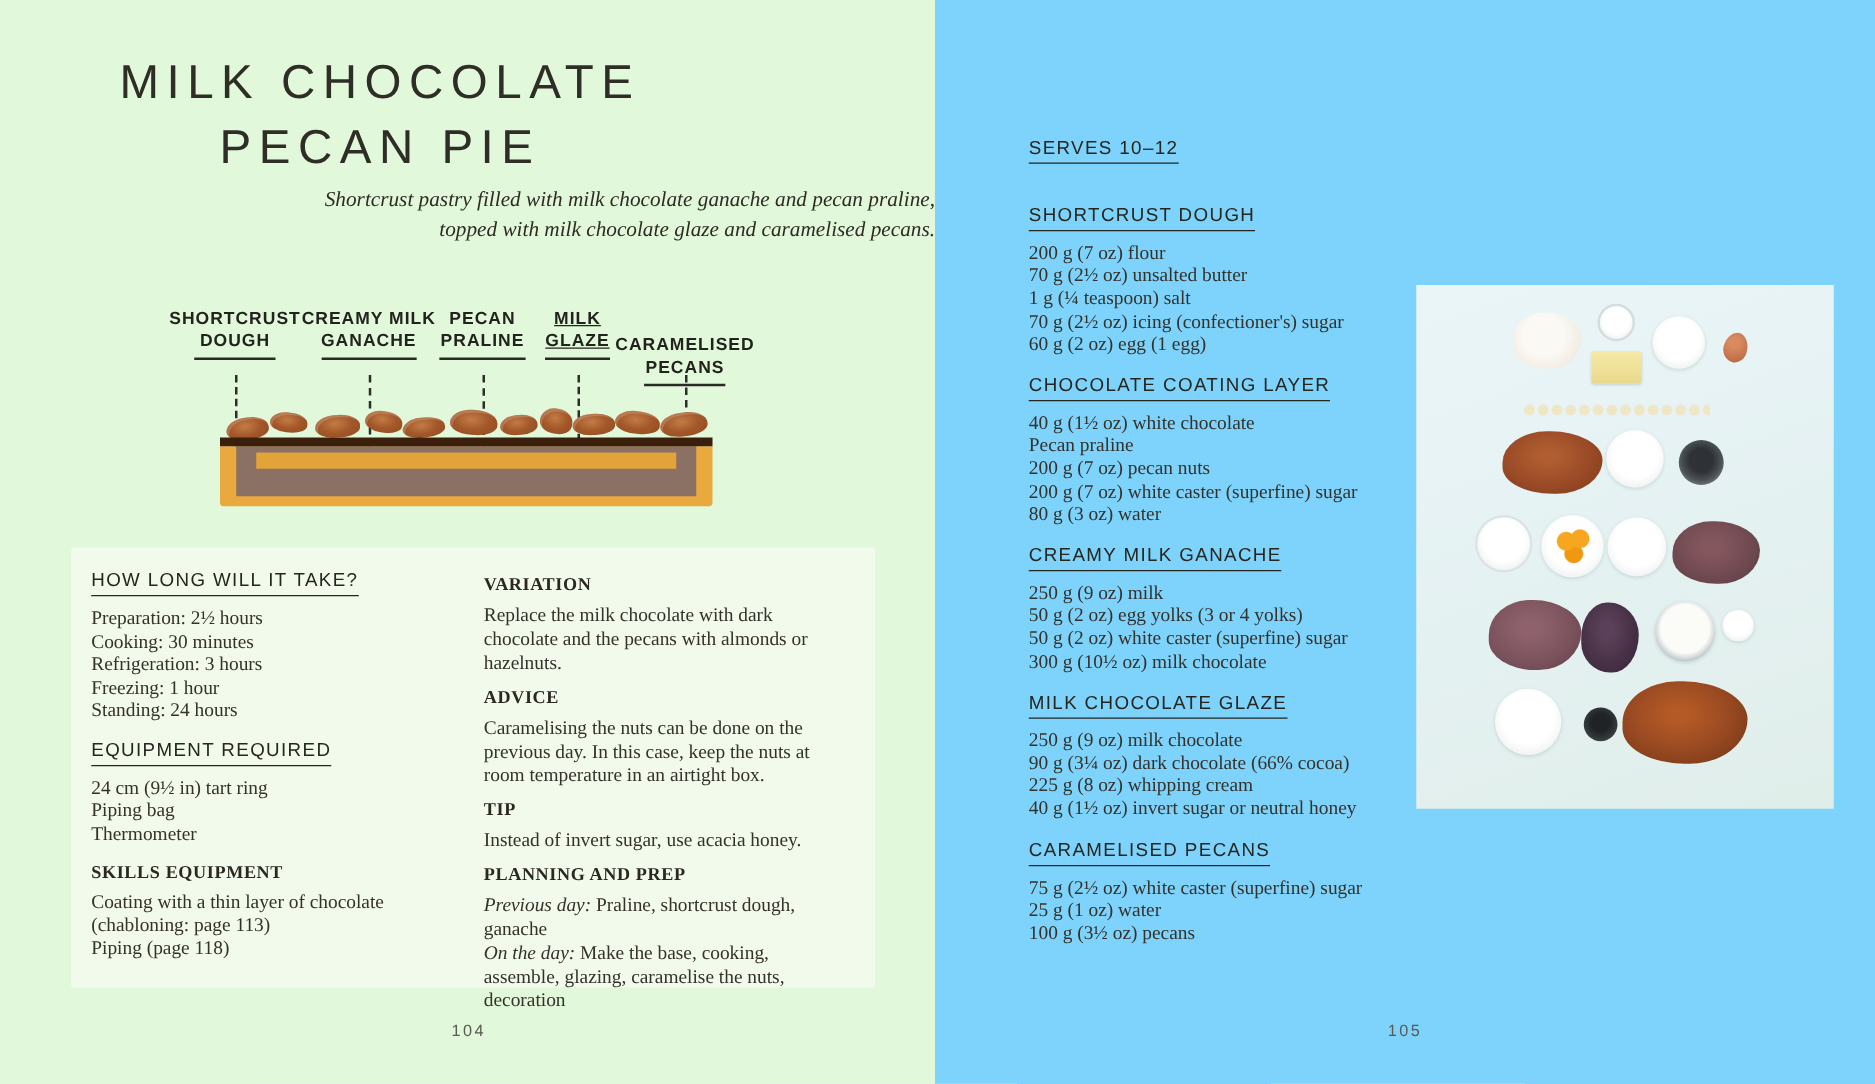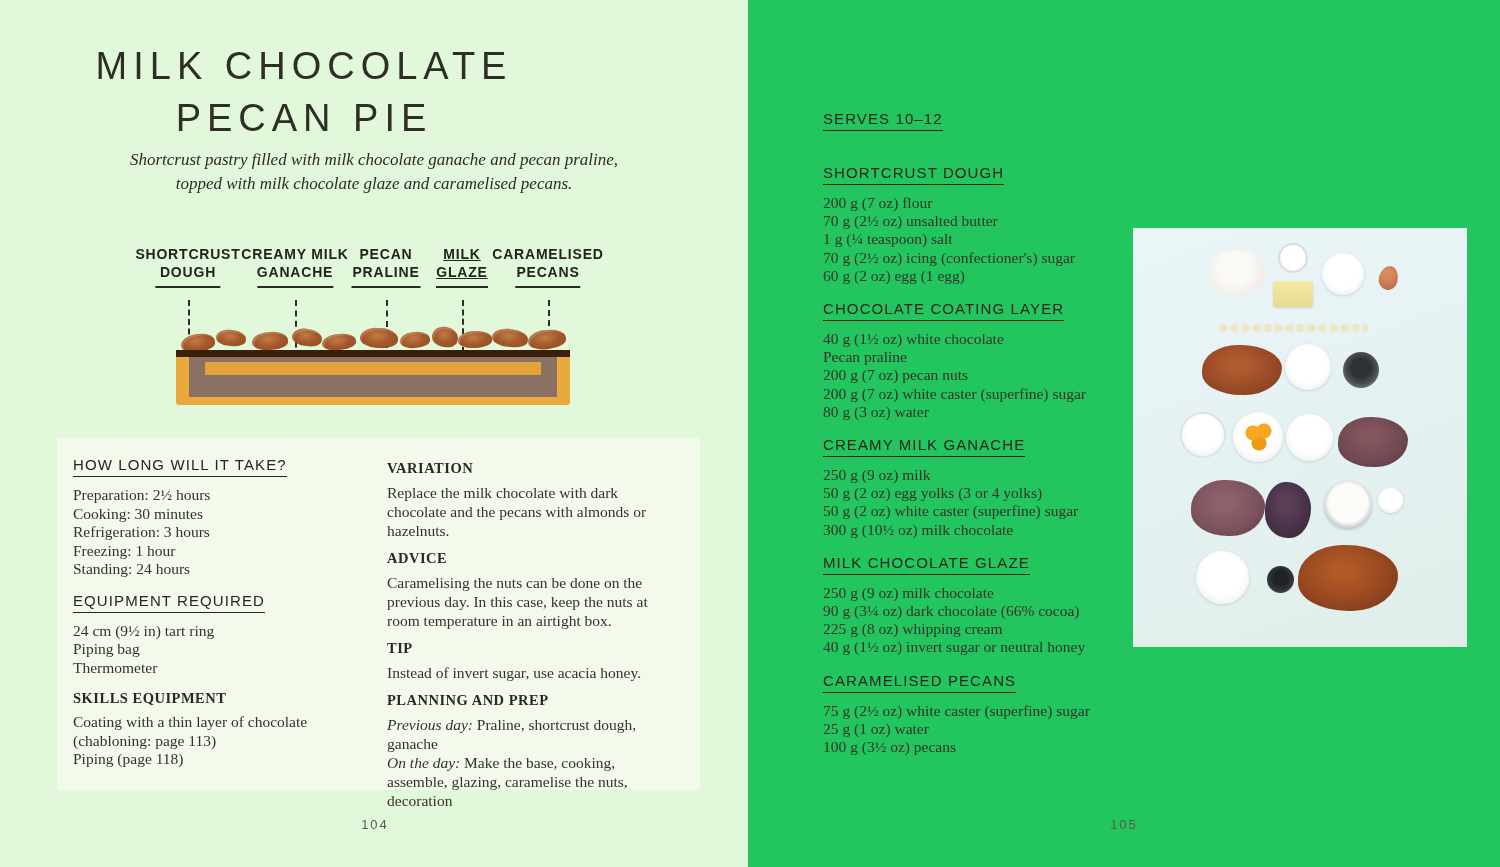--- a/index.html
+++ b/index.html
@@ -21,21 +21,21 @@
   .title {
     position: absolute; left: 0; top: 40px; width: 608px;
     text-align: center;
     font-family: "Liberation Sans", sans-serif;
     font-weight: 300;
     font-size: 38px; line-height: 52px;
     letter-spacing: 6px; color: #2e2e27;
   }
   .subtitle {
     position: absolute; left: 0; top: 148px; width: 748px;
-    text-align: center; font-style: italic;
+    text-align: right; font-style: italic;
     font-size: 17px; line-height: 24px; color: #2e2b24;
   }
 
   
   .diag-label {
     position: absolute; top: 245px; transform: translateX(-50%);
     text-align: center;
     font-family: "Liberation Sans", sans-serif; font-weight: bold;
     font-size: 14px; line-height: 18px; letter-spacing: 0.8px; color: #23231e;
   }
@@ -85,21 +85,21 @@
 
   .page-num {
     position: absolute; top: 817px; width: 80px; text-align: center;
     font-family: "Liberation Sans", sans-serif; font-size: 13px;
     letter-spacing: 2px; color: #5a5a52;
   }
 
   
   .right-page {
     position: absolute; left: 748px; top: 0; width: 752px; height: 867px;
-    background: #22c55e;
+    background: #7dd3fc;
   }
   .ing-col { position: absolute; left: 75px; top: 110px; width: 330px; }
   .ing-section { margin-bottom: 15px; }
   .ing-list div { font-size: 15.5px; line-height: 18.2px; color: #35322b; }
   .serves-block { margin-bottom: 24px; }
 
   
   .photo {
     position: absolute; left: 385px; top: 228px; width: 334px; height: 419px;
     background: linear-gradient(160deg, #eaf5f7 0%, #e4f1f1 55%, #e0eeea 100%);
@@ -149,21 +149,21 @@
     <div class="diag-label" style="left:386px;">
       <div>PECAN</div>
       <div>PRALINE</div>
       <div class="diag-underline" style="width:69px;"></div>
     </div>
     <div class="diag-label" style="left:462px;text-decoration:underline;">
       <div>MILK</div>
       <div>GLAZE</div>
       <div class="diag-underline" style="width:52px;"></div>
     </div>
-    <div class="diag-label" style="left:548px;">
+    <div class="diag-label" style="left:548px;margin-top:21px;">
       <div>CARAMELISED</div>
       <div>PECANS</div>
       <div class="diag-underline" style="width:65px;"></div>
     </div>
 
     <div class="leader" style="left:188px;height:101px;"></div>
     <div class="leader" style="left:295px;height:89px;"></div>
     <div class="leader" style="left:386px;height:69px;"></div>
     <div class="leader" style="left:462px;height:53px;"></div>
     <div class="leader" style="left:548px;height:46px;"></div>

